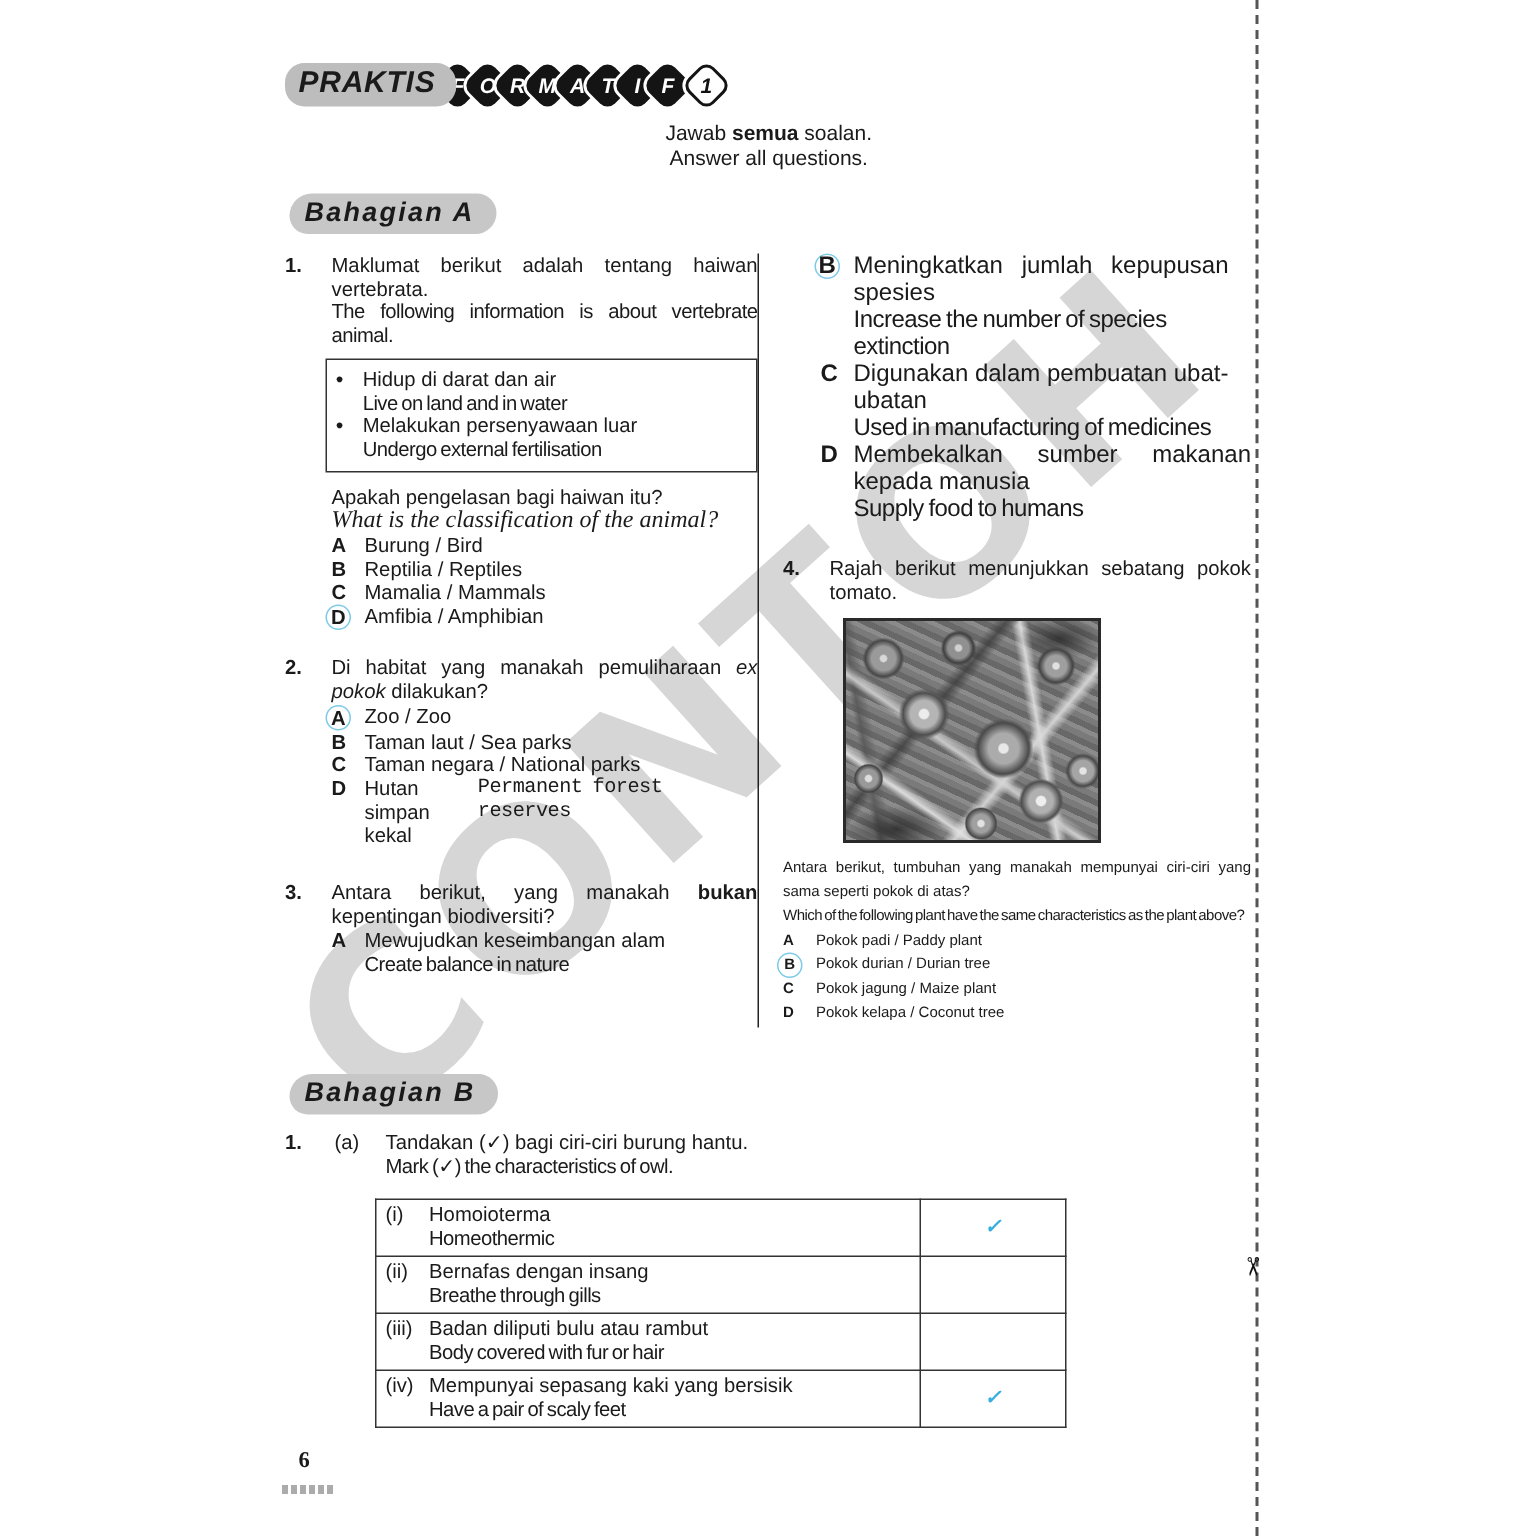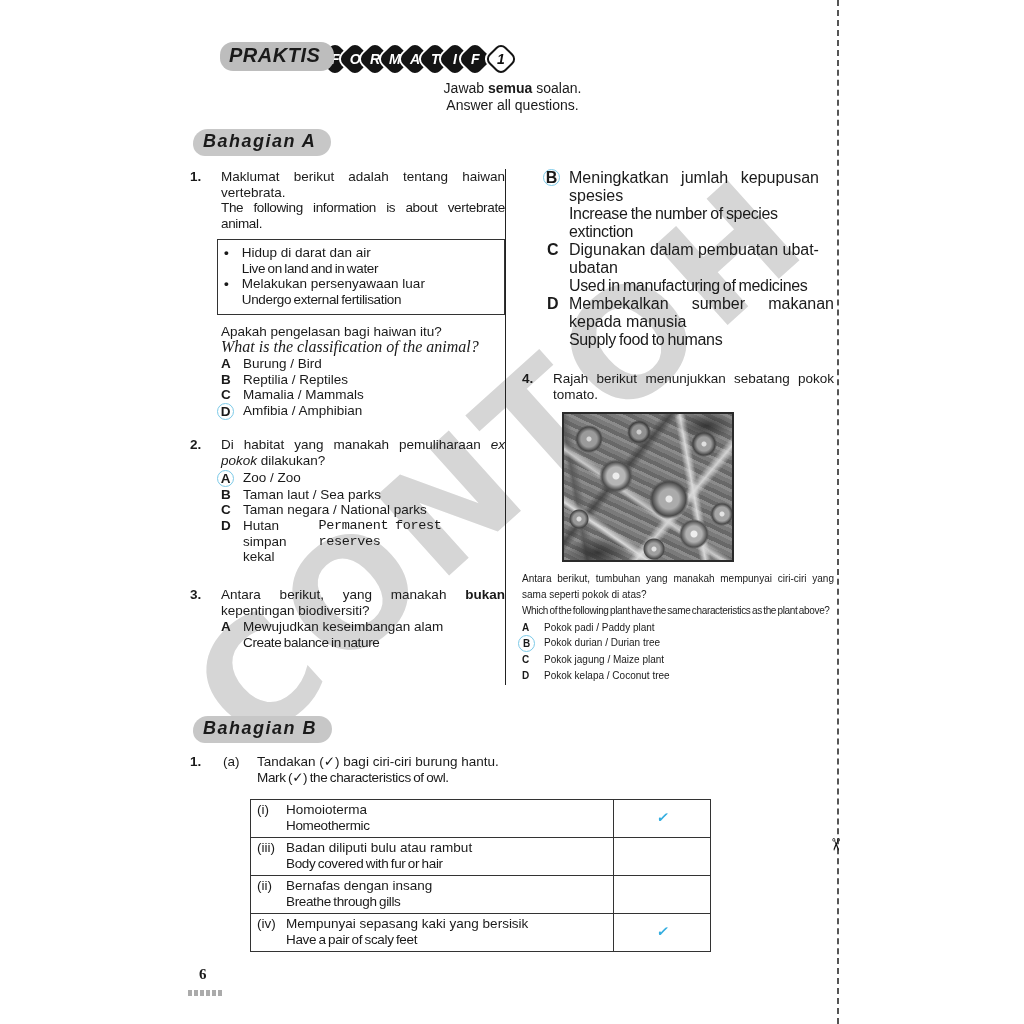--- a/index.html
+++ b/index.html
@@ -11,21 +11,21 @@
   .wm { position:absolute; left:60px; top:375px; width:880px; z-index:0;
     text-align:center; font-size:148px; font-weight:bold; letter-spacing:8px;
     color:#d6d6d6; transform:rotate(-42deg); font-family:"DejaVu Sans", sans-serif; }
 
   
   .cutline { position:absolute; left:837px; top:0; height:1024px; border-left:2px dashed #555; z-index:0; }
   .cutmark { position:absolute; left:828px; top:834px; z-index:1; font-size:17px; color:#111;
     transform:rotate(90deg); }
 
   
-  .brand { left:190px; top:42px; display:flex; align-items:flex-end;margin-left:30px; }
+  .brand { left:190px; top:42px; display:flex; align-items:center; }
   .brand-pill { background:#bdbdbd; border-radius:13px; padding:2px 14px 4px 9px;
     font-size:20px; font-weight:800; font-style:italic; letter-spacing:.5px; margin-right:-7px; z-index:1; }
   .dmd { width:24px; height:24px; background:#141414; border-radius:7px; transform:rotate(45deg);
     display:flex; align-items:center; justify-content:center; margin-left:-4px; box-shadow:0 0 0 2px #fff; }
   .dmd > span { transform:rotate(-45deg); color:#fff; font-weight:800; font-style:italic; font-size:14px; }
   .dmd.light { background:#fff; border:2.5px solid #141414; margin-left:2px; }
   .dmd.light > span { color:#111; }
 
   .instructions { left:190px; top:80px; width:645px; text-align:center; font-size:14px; line-height:16.5px; }
 
@@ -308,31 +308,31 @@
           <div class="rowflex">
             <span class="rn">(i)</span>
             <span><span>Homoioterma</span><br><span class="cond">Homeothermic</span></span>
           </div>
         </td>
     <td class="tick">✓</td>
   </tr>
   <tr>
     <td class="main">
           <div class="rowflex">
-            <span class="rn">(iii)</span>
-            <span><span>Badan diliputi bulu atau rambut</span><br><span class="cond">Body covered with fur or hair</span></span>
+            <span class="rn">(ii)</span>
+            <span><span>Bernafas dengan insang</span><br><span class="cond">Breathe through gills</span></span>
           </div>
         </td>
     <td class="tick"></td>
   </tr>
   <tr>
     <td class="main">
           <div class="rowflex">
-            <span class="rn">(ii)</span>
-            <span><span>Bernafas dengan insang</span><br><span class="cond">Breathe through gills</span></span>
+            <span class="rn">(iii)</span>
+            <span><span>Badan diliputi bulu atau rambut</span><br><span class="cond">Body covered with fur or hair</span></span>
           </div>
         </td>
     <td class="tick"></td>
   </tr>
   <tr>
     <td class="main">
           <div class="rowflex">
             <span class="rn">(iv)</span>
             <span><span>Mempunyai sepasang kaki yang bersisik</span><br><span class="cond">Have a pair of scaly feet</span></span>
           </div>

